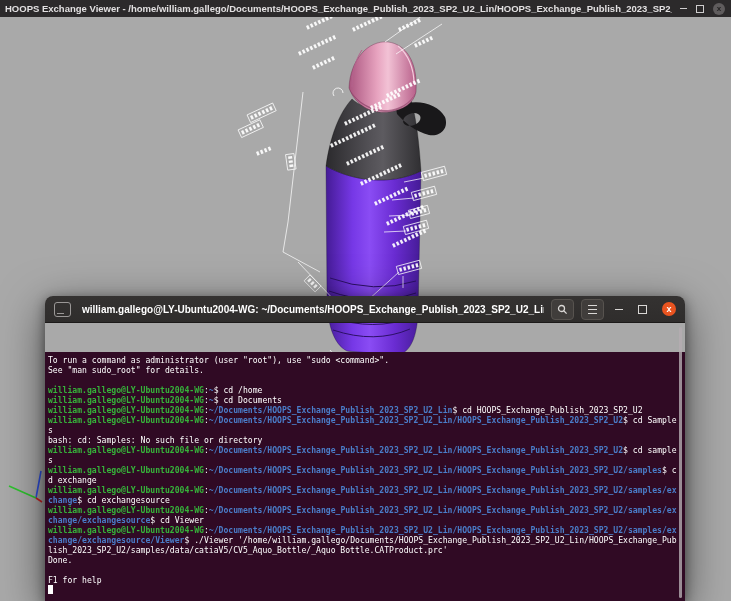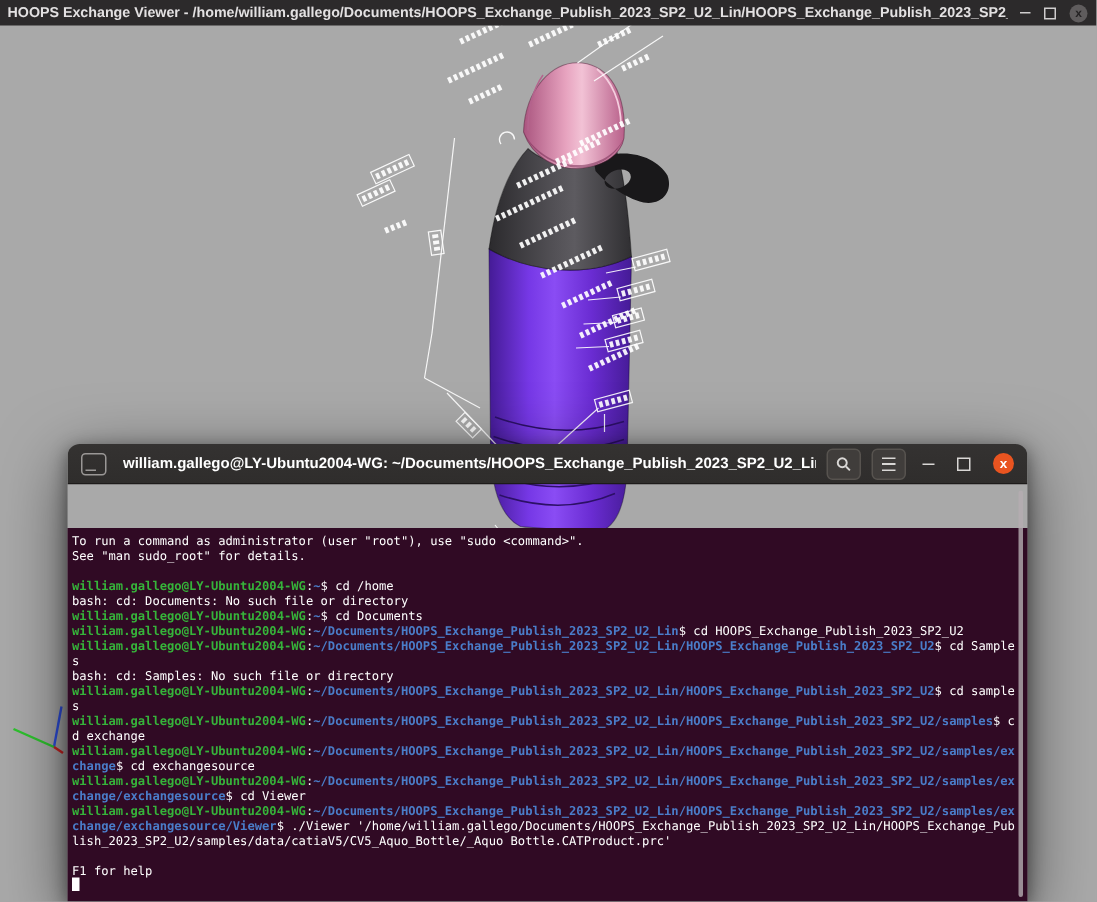--- a/index.html
+++ b/index.html
@@ -402,28 +402,28 @@
     </div>
     <div class="t-min"></div>
     <div class="t-max"></div>
     <div class="t-close">x</div>
   </div>
   <div class="term-body" id="term-lines">
       <div class="t-line"><span class="t-w">To run a command as administrator (user "root"), use "sudo &lt;command&gt;".</span></div>
       <div class="t-line"><span class="t-w">See "man sudo_root" for details.</span></div>
       <div class="t-line"></div>
       <div class="t-line"><span class="t-g">william.gallego@LY-Ubuntu2004-WG</span><span class="t-w">:</span><span class="t-b">~</span><span class="t-w">$ cd /home</span></div>
-      <div class="t-line"><span class="t-w">bash: cd: Documents: No such file or directory</span></div>
       <div class="t-line"><span class="t-g">william.gallego@LY-Ubuntu2004-WG</span><span class="t-w">:</span><span class="t-b">~</span><span class="t-w">$ cd Documents</span></div>
       <div class="t-line"><span class="t-g">william.gallego@LY-Ubuntu2004-WG</span><span class="t-w">:</span><span class="t-b">~/Documents/HOOPS_Exchange_Publish_2023_SP2_U2_Lin</span><span class="t-w">$ cd HOOPS_Exchange_Publish_2023_SP2_U2</span></div>
       <div class="t-line"><span class="t-g">william.gallego@LY-Ubuntu2004-WG</span><span class="t-w">:</span><span class="t-b">~/Documents/HOOPS_Exchange_Publish_2023_SP2_U2_Lin/HOOPS_Exchange_Publish_2023_SP2_U2</span><span class="t-w">$ cd Samples</span></div>
       <div class="t-line"><span class="t-w">bash: cd: Samples: No such file or directory</span></div>
       <div class="t-line"><span class="t-g">william.gallego@LY-Ubuntu2004-WG</span><span class="t-w">:</span><span class="t-b">~/Documents/HOOPS_Exchange_Publish_2023_SP2_U2_Lin/HOOPS_Exchange_Publish_2023_SP2_U2</span><span class="t-w">$ cd samples</span></div>
       <div class="t-line"><span class="t-g">william.gallego@LY-Ubuntu2004-WG</span><span class="t-w">:</span><span class="t-b">~/Documents/HOOPS_Exchange_Publish_2023_SP2_U2_Lin/HOOPS_Exchange_Publish_2023_SP2_U2/samples</span><span class="t-w">$ cd exchange</span></div>
       <div class="t-line"><span class="t-g">william.gallego@LY-Ubuntu2004-WG</span><span class="t-w">:</span><span class="t-b">~/Documents/HOOPS_Exchange_Publish_2023_SP2_U2_Lin/HOOPS_Exchange_Publish_2023_SP2_U2/samples/exchange</span><span class="t-w">$ cd exchangesource</span></div>
       <div class="t-line"><span class="t-g">william.gallego@LY-Ubuntu2004-WG</span><span class="t-w">:</span><span class="t-b">~/Documents/HOOPS_Exchange_Publish_2023_SP2_U2_Lin/HOOPS_Exchange_Publish_2023_SP2_U2/samples/exchange/exchangesource</span><span class="t-w">$ cd Viewer</span></div>
       <div class="t-line"><span class="t-g">william.gallego@LY-Ubuntu2004-WG</span><span class="t-w">:</span><span class="t-b">~/Documents/HOOPS_Exchange_Publish_2023_SP2_U2_Lin/HOOPS_Exchange_Publish_2023_SP2_U2/samples/exchange/exchangesource/Viewer</span><span class="t-w">$ ./Viewer '/home/william.gallego/Documents/HOOPS_Exchange_Publish_2023_SP2_U2_Lin/HOOPS_Exchange_Publish_2023_SP2_U2/samples/data/catiaV5/CV5_Aquo_Bottle/_Aquo Bottle.CATProduct.prc'</span></div>
+      <div class="t-line"><span class="t-w">Done.</span></div>
       <div class="t-line"></div>
       <div class="t-line"><span class="t-w">F1 for help</span></div>
       <div class="t-line"><span class="cursor"></span></div>
     </div>
   <div class="term-scrollbar"></div>
 </div>
 
 </body></html>

